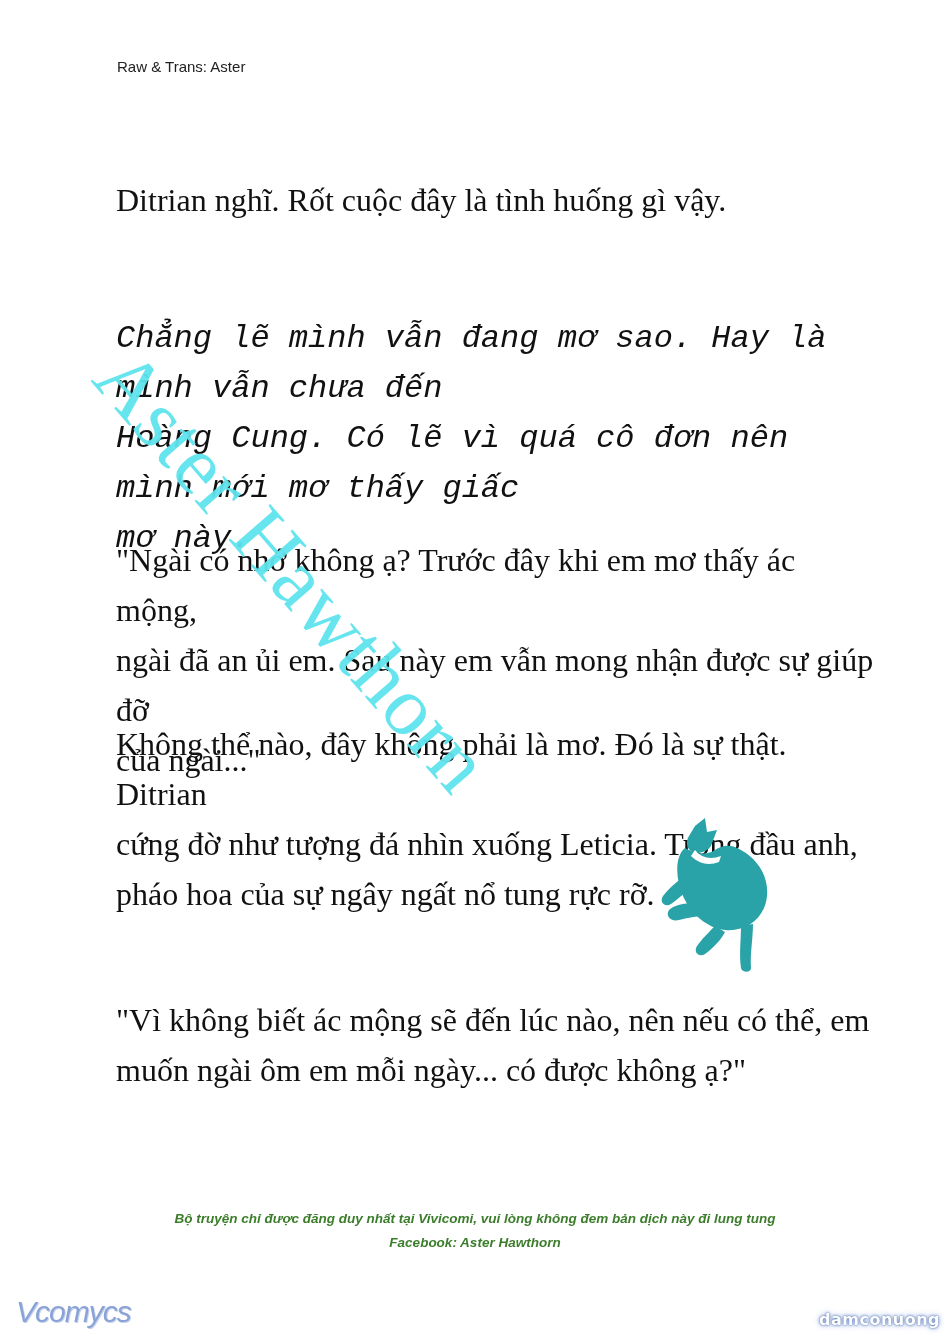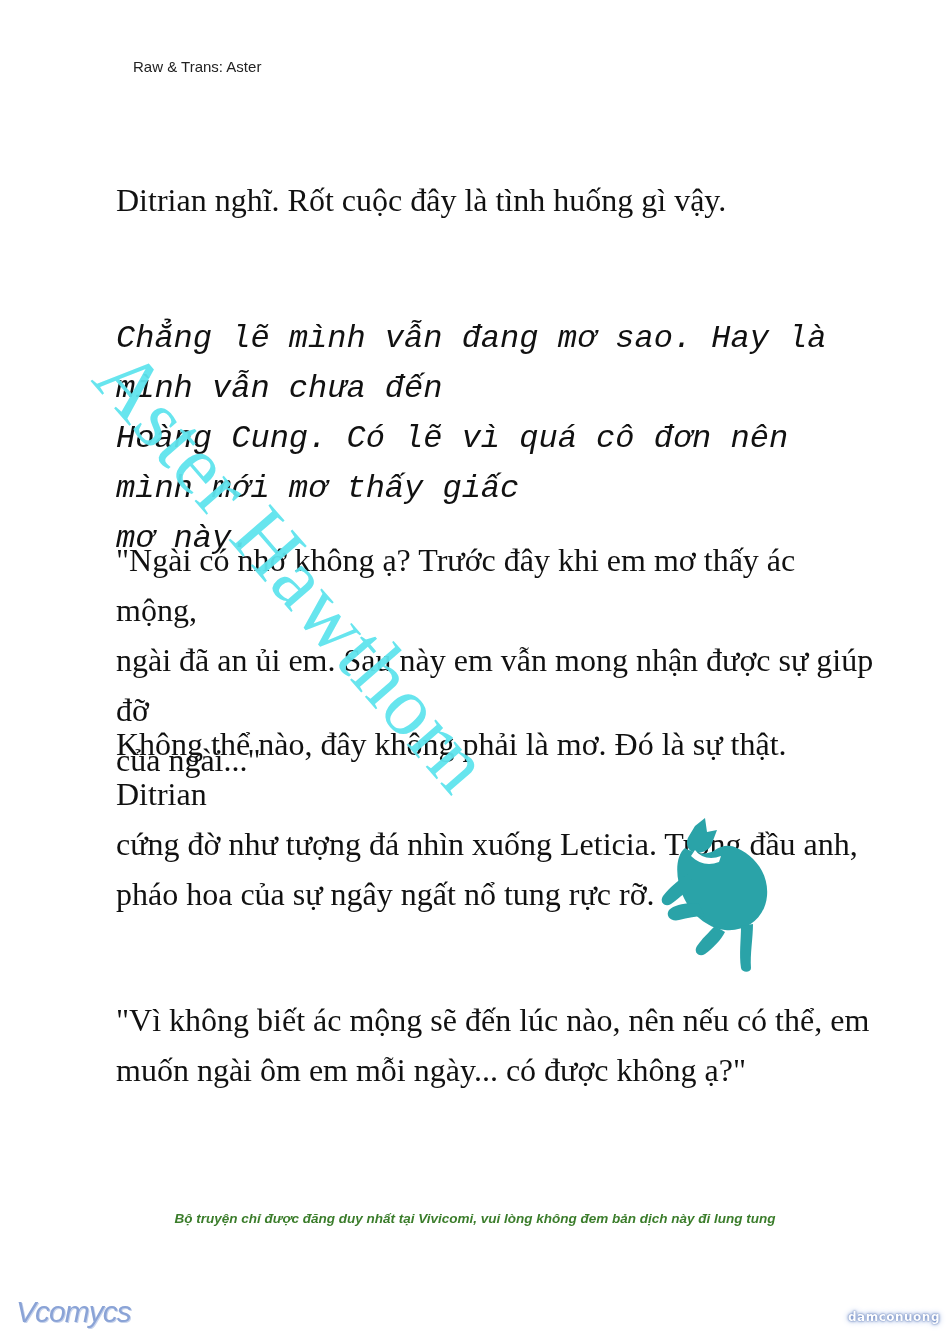--- a/index.html
+++ b/index.html
@@ -5,21 +5,21 @@
   html, body { margin: 0; padding: 0; }
   body {
     width: 950px; height: 1343px; position: relative; overflow: hidden;
     background: #ffffff;
     font-family: "Liberation Serif", serif;
     color: #111111;
   }
   .header {
     position: absolute; left: 117px; top: 58px;
     font-family: "Liberation Sans", sans-serif;
-    font-size: 15px; color: #222; margin-left: 16px;
+    font-size: 15px; color: #222;
   }
   .para {
     position: absolute; left: 116px; width: 760px;
     font-size: 32px; line-height: 50px; margin: 0;
     white-space: pre-line;
   }
   .para.italic { font-style: italic; }
   #p1 { top: 175px; }
   #p2 { top: 314px; font-family: Liberation Mono, monospace; }
   #p3 { top: 535px; }
@@ -48,21 +48,21 @@
   .logo-left {
     position: absolute; left: 16px; top: 1295px;
     font-family: "Liberation Sans", sans-serif;
     font-size: 30px; font-weight: normal; font-style: italic;
     color: #8aa3d6; letter-spacing: -1px;
     text-shadow: 1px 1px 0 #c7d3ec;
   }
   .logo-right {
     position: absolute; right: 10px; top: 1310px;
     font-family: "DejaVu Sans", sans-serif;
-    font-size: 12px; font-weight: bold; color: #ffffff;
+    font-size: 16px; font-weight: bold; color: #ffffff;
     letter-spacing: 0.5px;
     text-shadow: 0 0 3px #5a78b8, 0 0 6px #8aa6dc, 0 0 1px #3d5c9e;
     padding-left: 40px;
   }
 </style>
 </head>
 <body>
 
 <div class="header">Raw &amp; Trans: Aster</div>
 
@@ -92,16 +92,17 @@
     <path d="M44 86 C34 84 20 86 14 92 C10 98 16 104 24 102 C32 100 42 98 50 98 Z"></path>
     <path d="M60 108 C54 114 46 122 42 128 C38 134 44 140 50 136 C58 130 66 122 70 114 Z"></path>
 
     <path d="M86 108 C86 122 84 136 86 150 C87 155 96 155 96 150 C95 136 98 120 98 106 Z"></path>
   </g>
   <path d="M40 32 C46 40 56 42 66 38 L64 44 C54 48 44 46 36 38 Z" fill="#ffffff"></path>
 </svg>
 
 <div class="footer">
   <div>Bộ truyện chỉ được đăng duy nhất tại Vivicomi, vui lòng không đem bản dịch này đi lung tung</div>
+  <div>Facebook: Aster Hawthorn</div>
 </div>
 
 <div class="logo-left">Vcomycs</div>
 <div class="logo-right">damconuong</div>
 
 </body></html>

